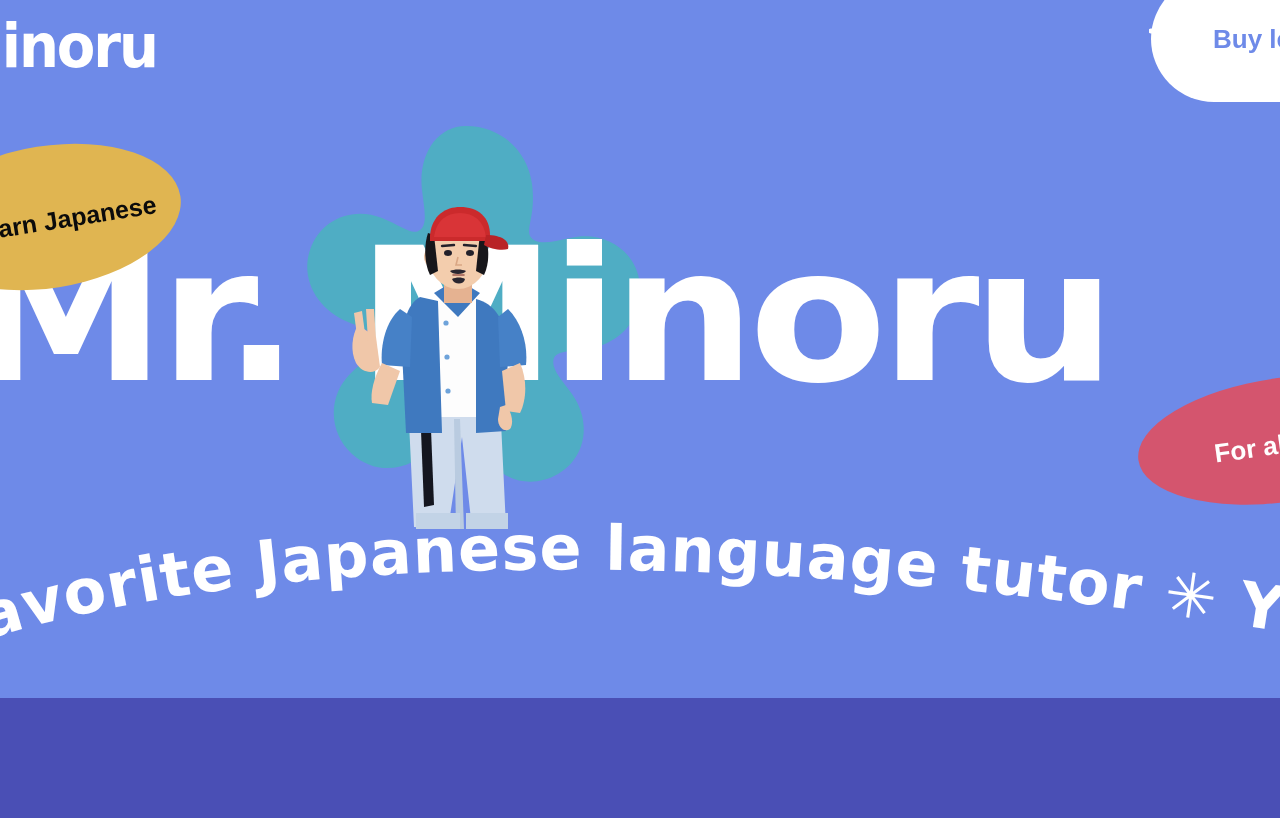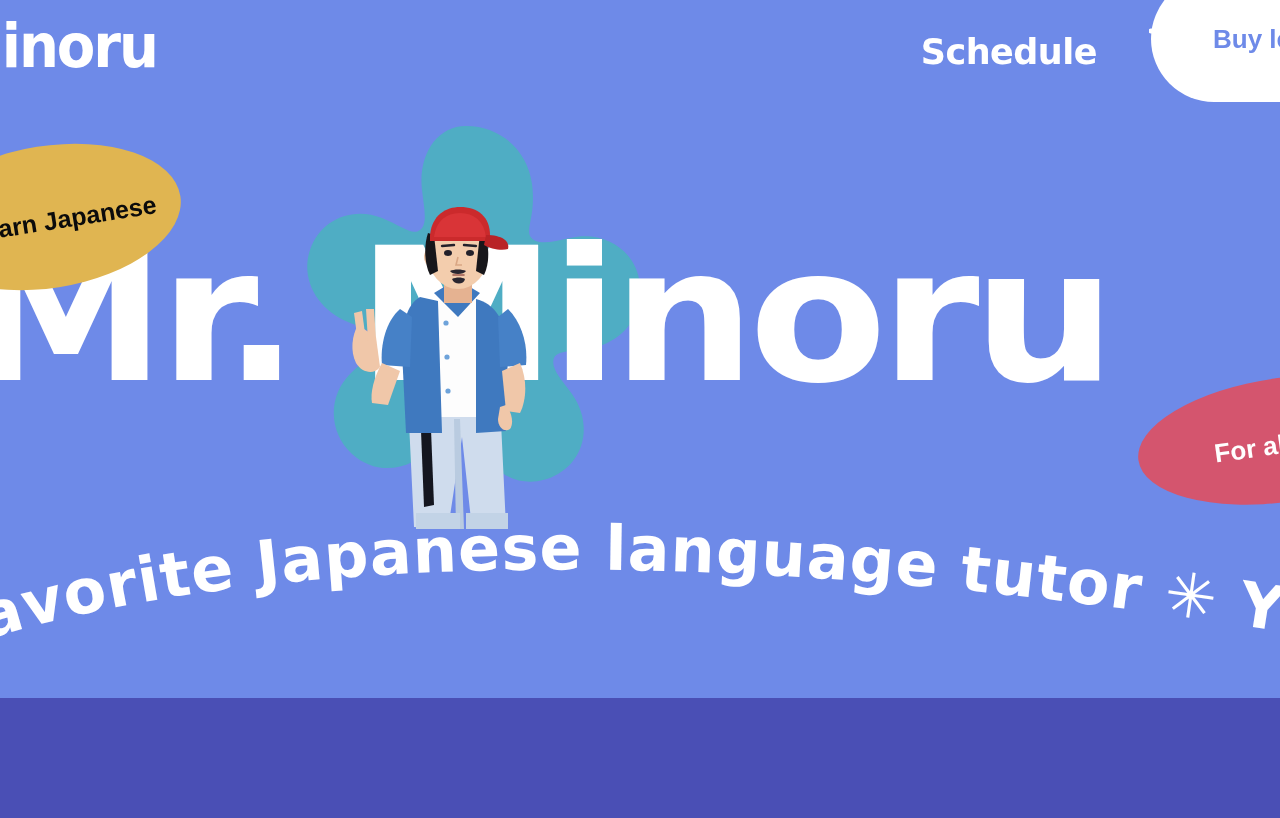--- a/index.html
+++ b/index.html
@@ -323,21 +323,20 @@
         <text class="marquee-text">
           <textPath href="#arcpath" startOffset="0">favorite Japanese language tutor ✳ Your favorite</textPath>
         </text>
       </svg>
     </div>
 
     <nav class="navbar">
       <div class="brand">Minoru</div>
 
       <div class="nav-right">
-        <a class="nav-link">Schedule</a>
 
         <div class="cart-wrap">
           <span class="cart-icon">
             <svg width="64" height="46" viewBox="0 0 64 46" xmlns="http://www.w3.org/2000/svg">
               <path d="M2 4 H13 L21 30 H51 L58 11" stroke="#ffffff" stroke-width="5" fill="none" stroke-linecap="round" stroke-linejoin="round"></path>
               <path d="M15 10 H60 L53 28 H21 Z" fill="#ffffff"></path>
               <circle cx="25" cy="40" r="4.6" fill="#ffffff"></circle>
               <circle cx="46" cy="40" r="4.6" fill="#ffffff"></circle>
             </svg>
           </span>

